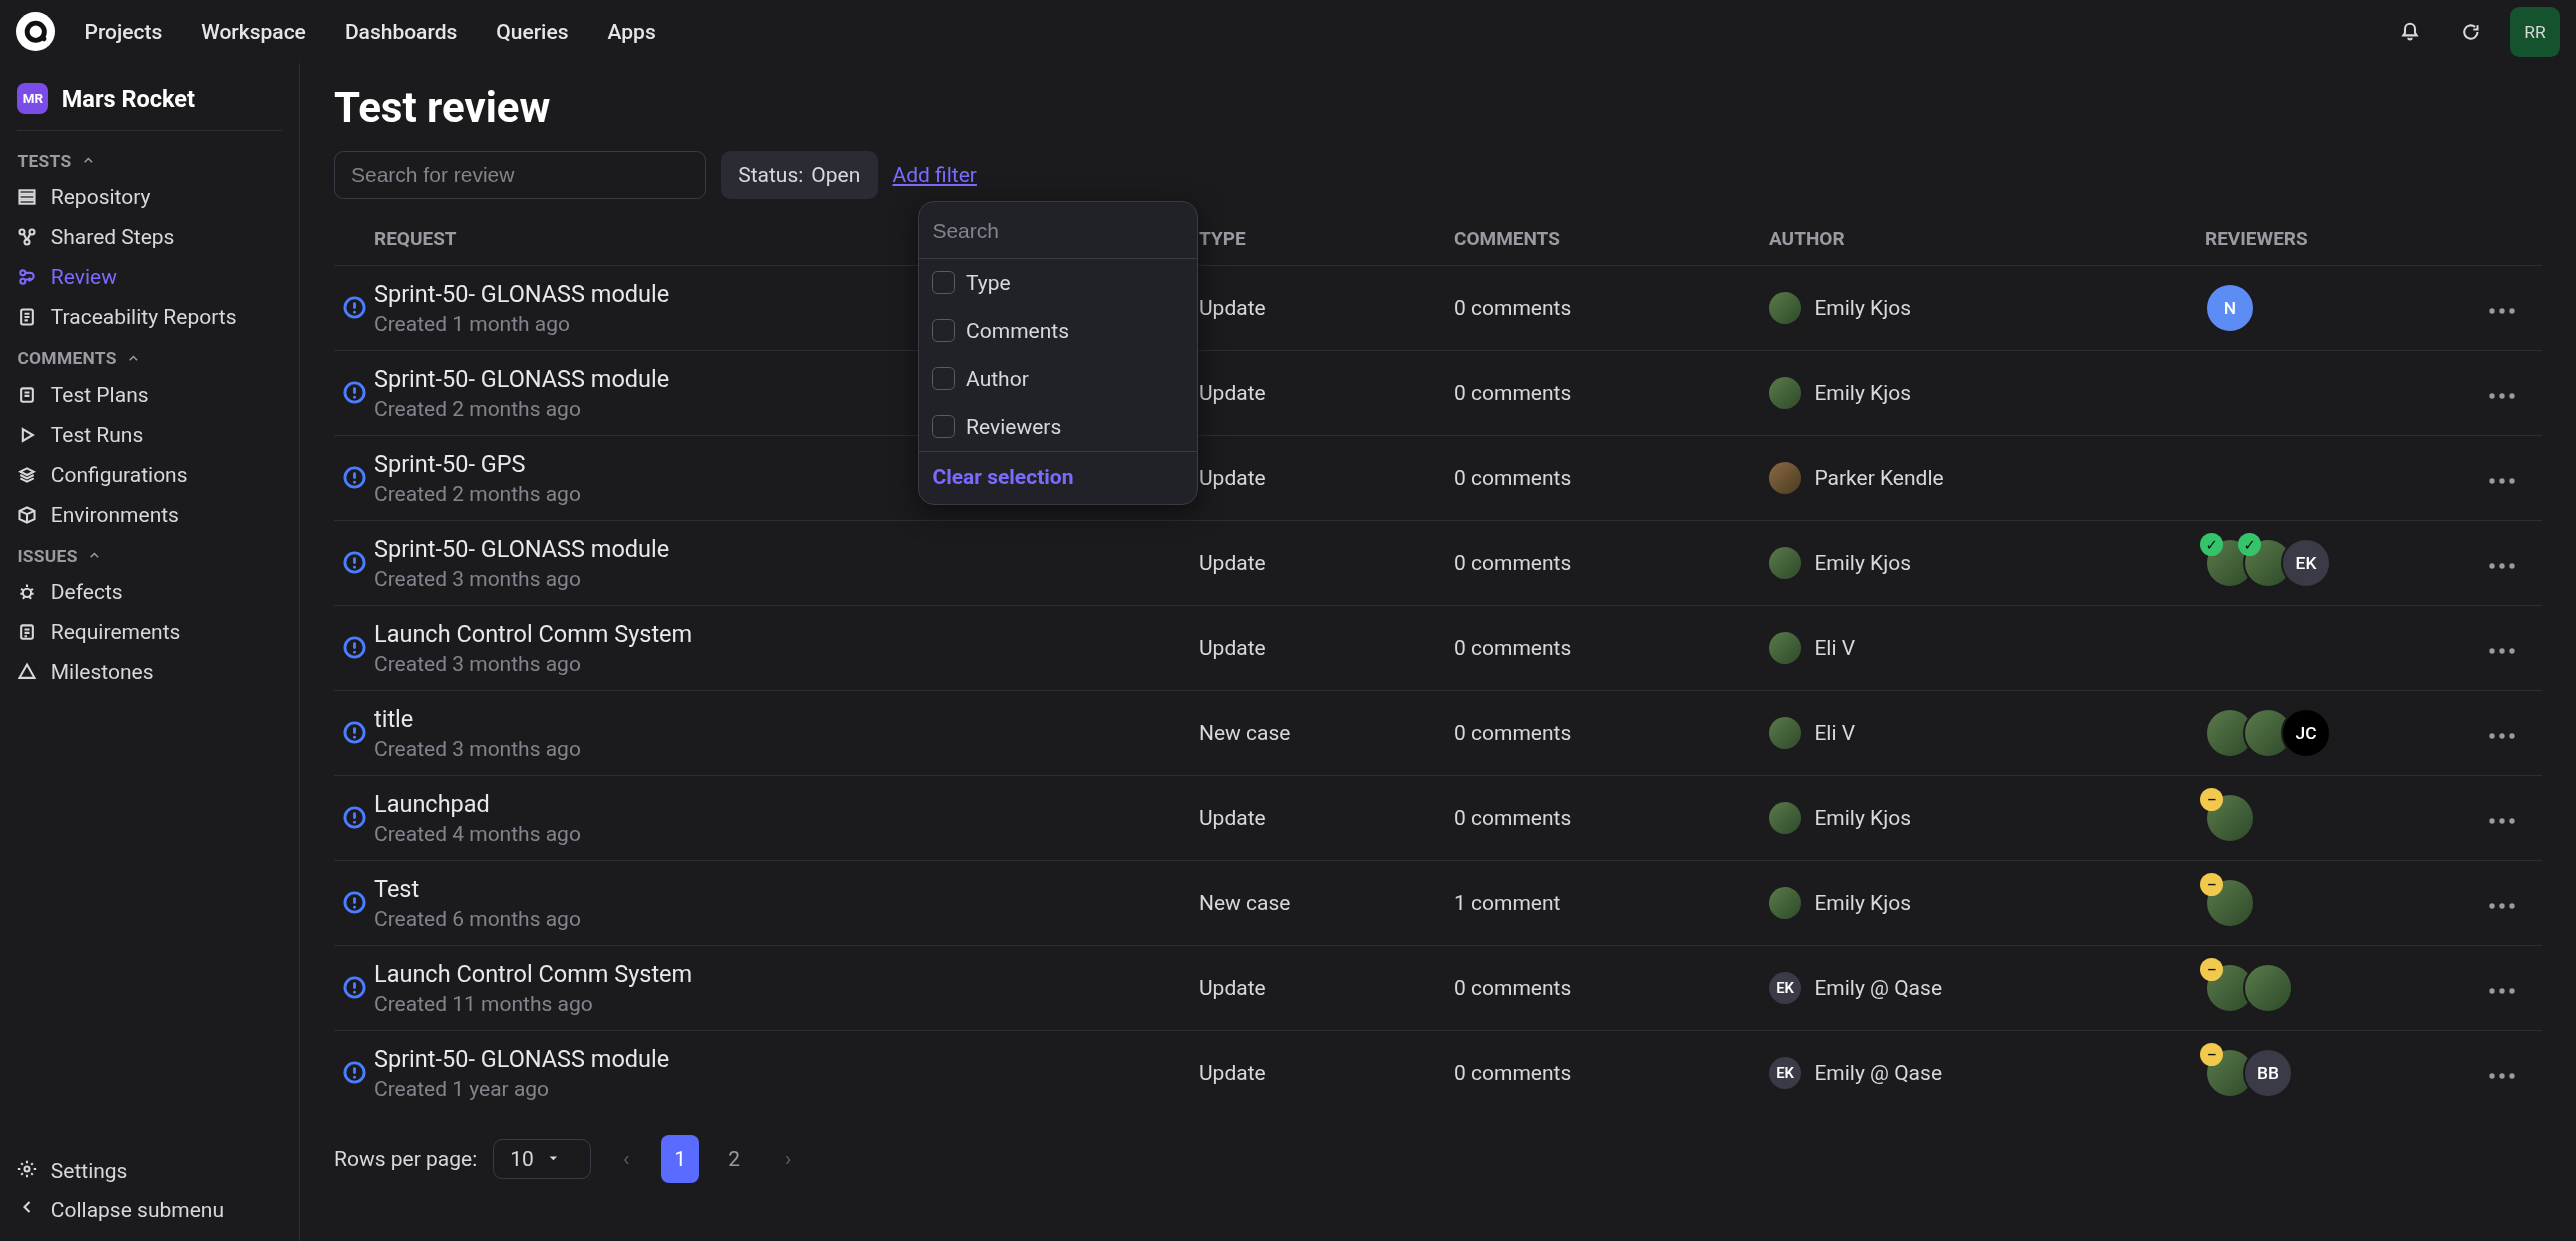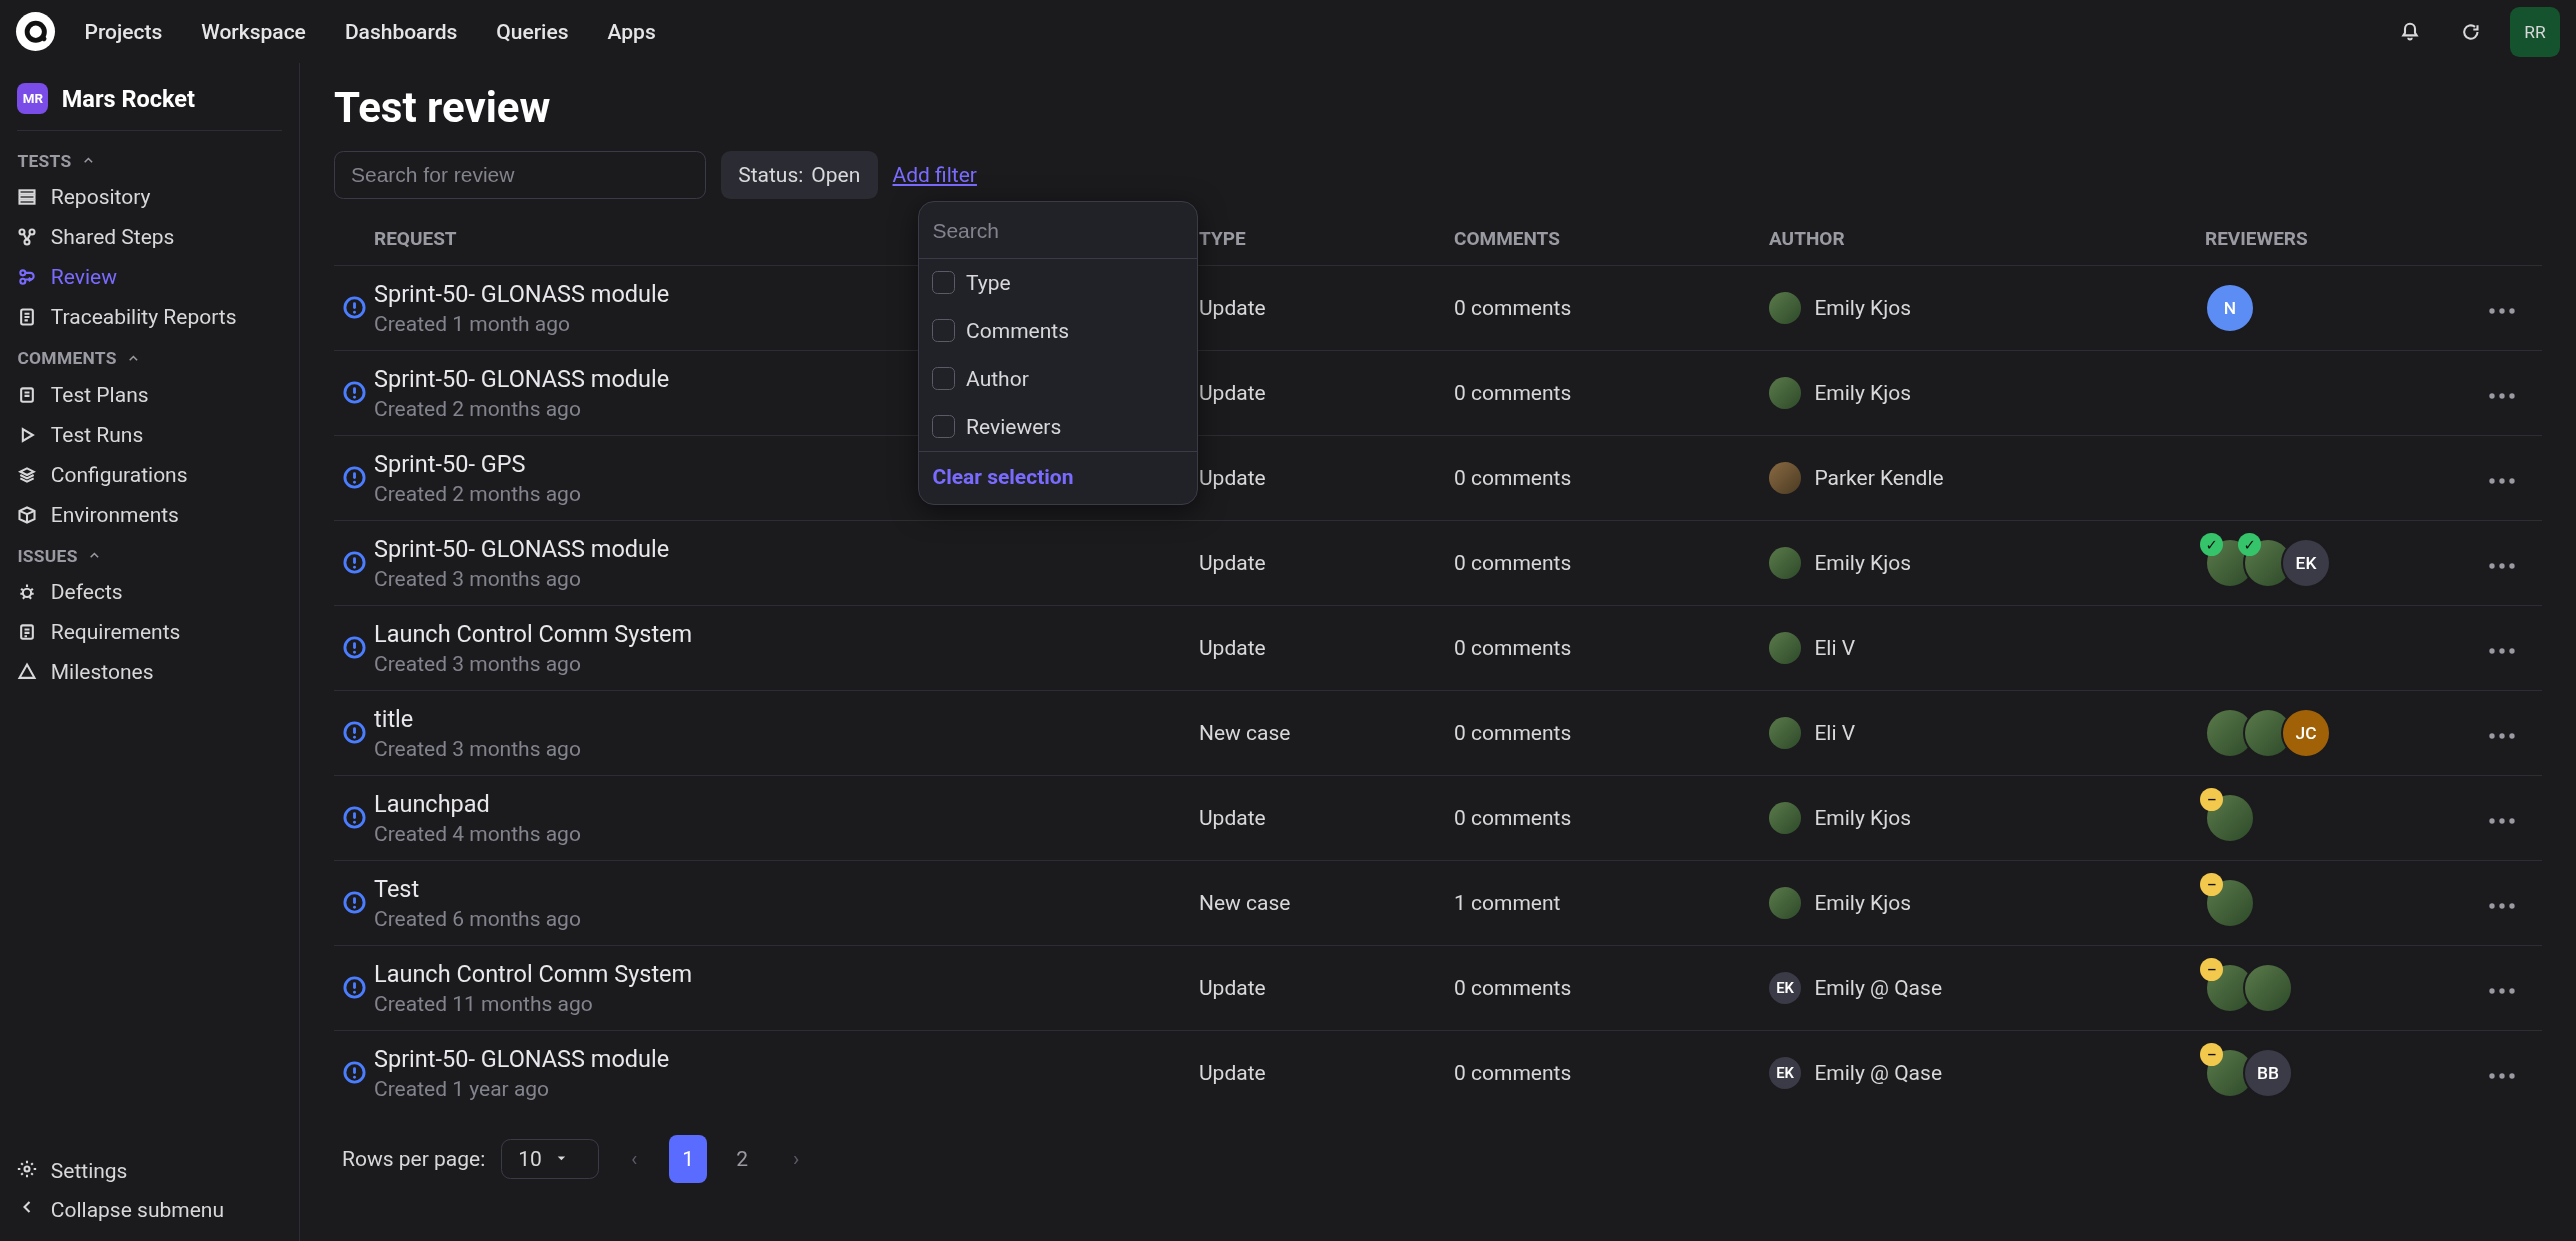--- a/index.html
+++ b/index.html
@@ -185,21 +185,21 @@
   width: 50px; height:50px; border-radius:50%;
   display:inline-flex; align-items:center; justify-content:center;
   font-size: 17.4px; font-weight:500; color:#fff;
   border: 2.7px solid #1b1b1e;
   margin-left: -12px;
   position:relative;
 }
 .row .rev-chip:first-child, .row .rev-avatar:first-child { margin-left:0; }
 .chip-N { background:#5b8df5; }
 .chip-EK { background:#3a3b47; color:#c9c9d0; border-radius:10.7px; }
-.chip-JC { background:#a16207; color:#c9c9d0; }
+.chip-JC { background:#000000; color:#c9c9d0; }
 .chip-BB { background:#3a3b47; color:#c9c9d0; }
 .avatar-img {
   background: linear-gradient(135deg,#5a7a4a,#2e4a2a);
 }
 .avatar-img2 { background: linear-gradient(135deg,#8a6a42,#4a3a22); }
 .avatar-ek { background:#3a3b47; }
 .badge-corner {
   position:absolute; top:-6.7px; left:-6.7px;
   width:23px; height:23px; border-radius:50%;
   display:flex; align-items:center; justify-content:center;
@@ -209,21 +209,20 @@
 .badge-yellow { background:#f2c94c; }
 .row .actions { display:flex; justify-content:center; }
 .dots-btn { color:#9a9aa2; cursor:pointer; }
 .dots-btn svg { width: 28px; height: 8px; }
 
 
 .pager {
   display:flex; align-items:center; gap: 16px;
   padding: 20px 0 20px 0;
   color:#d8d8db;
-  margin-left:8px;
 }
 .rows-select {
   height: 40px; padding: 0 29.5px 0 16px; border:0.7px solid #3a3b47; border-radius:9.4px;
   background:transparent; color:#d8d8db; font-size:21px; position:relative;
   display:inline-flex; align-items:center; gap: 12px;
 }
 .page-btn {
   width: 38px; height:48px; border-radius:8px; display:inline-flex; align-items:center; justify-content:center;
   color:#9a9aa2; cursor:pointer;
 }

